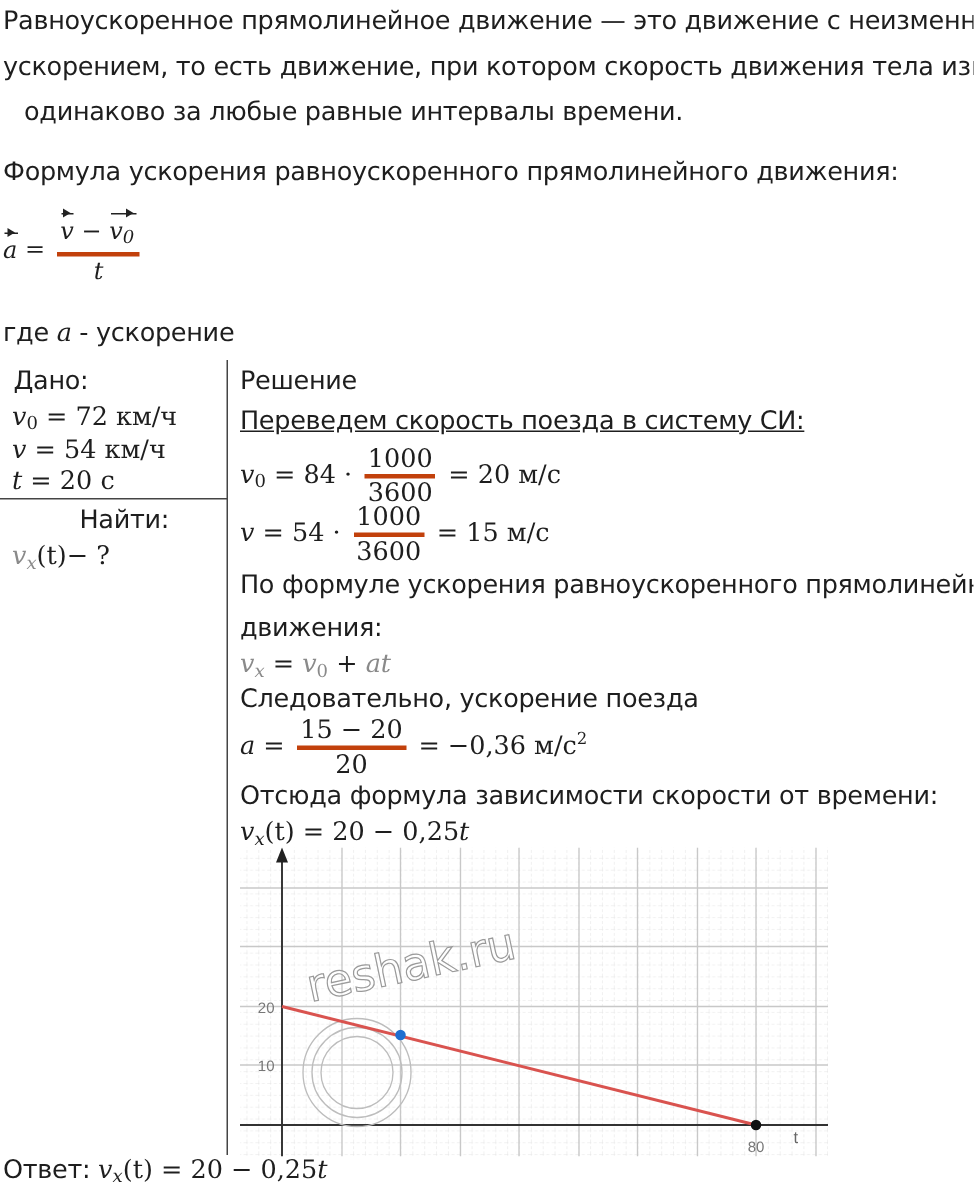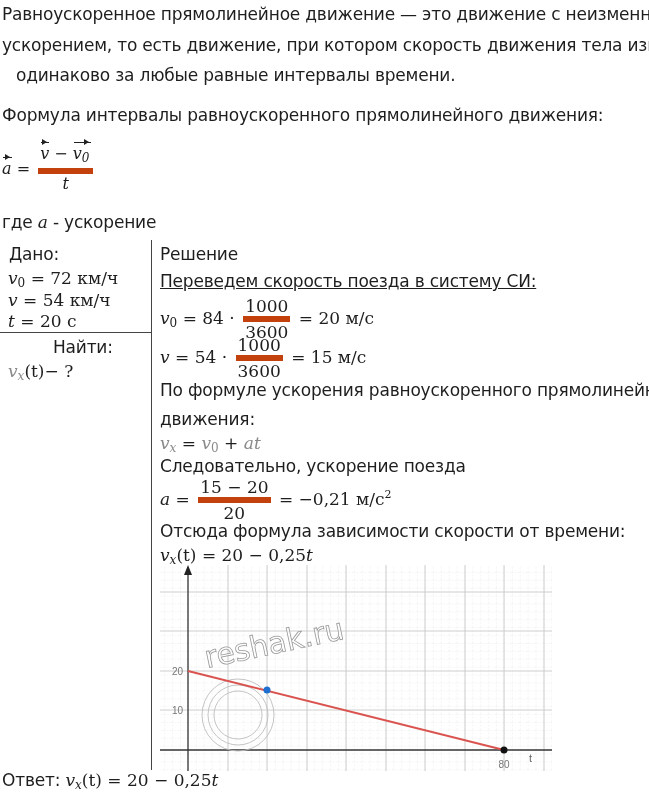--- a/index.html
+++ b/index.html
@@ -5,39 +5,39 @@
   html, body { margin: 0; padding: 0; background: #ffffff; }
   body {
     width: 649px; height: 796px; position: relative; overflow: hidden;
     font-family: "DejaVu Sans", sans-serif; color: #1e1e1e;
   }
   .abs { position: absolute; }
   .txt { font-size: 17px; letter-spacing: -0.2px; white-space: nowrap; }
   .math { font-family: "DejaVu Serif", serif; font-size: 17px; white-space: nowrap; }
   .mi { font-style: italic; }
   .frac { display: inline-block; vertical-align: middle; text-align: center; margin: 0 3px; }
-  .frac .num { display: block; padding: 0 2px; border-bottom: 6px solid #c2410c; line-height: 20px; }
+  .frac .num { display: block; padding: 0 2px; border-bottom: 3px solid #c2410c; line-height: 20px; }
   .frac .den { display: block; line-height: 20px; }
   sub { font-size: 12px; vertical-align: -3px; }
   sup { font-size: 11px; vertical-align: 7px; }
   .vec { position: relative; display: inline-block; }
   .vec::before { content: ""; position: absolute; left: 1px; right: 0; top: -2px; border-top: 1px solid #222; }
   .vec::after { content: ""; position: absolute; right: -1px; top: -5px; border: 3px solid transparent; border-left: 5px solid #222; }
   .grey { color: #8a8a8a; }
   .divider-v { position: absolute; left: 151px; top: 240px; width: 1px; height: 530px; background: #444; }
   .divider-h { position: absolute; left: 0; top: 332px; width: 152px; height: 1px; background: #444; }
 </style>
 </head>
 <body>
 
 <div class="abs txt" style="left:2px; top:4px;">Равноускоренное прямолинейное движение — это движение с неизменным</div>
 <div class="abs txt" style="left:2px; top:35px;">ускорением, то есть движение, при котором скорость движения тела изменяется</div>
 <div class="abs txt" style="left:2px; top:65px;margin-left:14px;">одинаково за любые равные интервалы времени.</div>
 
-<div class="abs txt" style="left:2px; top:105px;">Формула интервалы равноускоренного прямолинейного движения:</div>
+<div class="abs txt" style="left:2px; top:105px;">Формула ускорения равноускоренного прямолинейного движения:</div>
 
 <div class="abs math" style="left:2px; top:144px; font-size:16px;">
   <span class="mi vec">a</span><span> = </span><span class="frac"><span class="num"><span class="mi vec">v</span><span> − </span><span class="mi vec" style="padding-right:2px;"><span>v</span><sub>0</sub></span></span><span class="den mi">t</span></span>
 </div>
 
 <div class="abs txt" style="left:2px; top:212px;">
   <span>где </span><span class="math mi">a</span><span> - ускорение</span>
 </div>
 
 <div class="divider-v"></div>
@@ -65,21 +65,21 @@
 <div class="abs txt" style="left:160px; top:380px;">По формуле ускорения равноускоренного прямолинейного</div>
 <div class="abs txt" style="left:160px; top:409px;text-align:center;">движения:</div>
 
 <div class="abs math" style="left:160px; top:433px;">
   <span class="mi grey">v</span><sub class="mi grey">x</sub><span> = </span><span class="mi grey">v</span><sub class="grey">0</sub><span> + </span><span class="mi grey">at</span>
 </div>
 
 <div class="abs txt" style="left:160px; top:456px;">Следовательно, ускорение поезда</div>
 
 <div class="abs math" style="left:160px; top:477px;">
-  <span class="mi">a</span><span> = </span><span class="frac"><span class="num">15 − 20</span><span class="den">20</span></span><span> = −0,21 м/с</span><sup>2</sup>
+  <span class="mi">a</span><span> = </span><span class="frac"><span class="num">15 − 20</span><span class="den">20</span></span><span> = −0,36 м/с</span><sup>2</sup>
 </div>
 
 <div class="abs txt" style="left:160px; top:521px;">Отсюда формула зависимости скорости от времени:</div>
 <div class="abs math" style="left:160px; top:545px;">
   <span class="mi">v</span><sub class="mi">x</sub><span>(t) = 20 − 0,25</span><span class="mi">t</span>
 </div>
 
 <svg class="abs" style="left:152px; top:565px;" width="408" height="206" viewBox="0 0 408 206">
   <defs>
     <pattern id="minor" width="7.9" height="7.9" patternUnits="userSpaceOnUse" x="36" y="-1">

